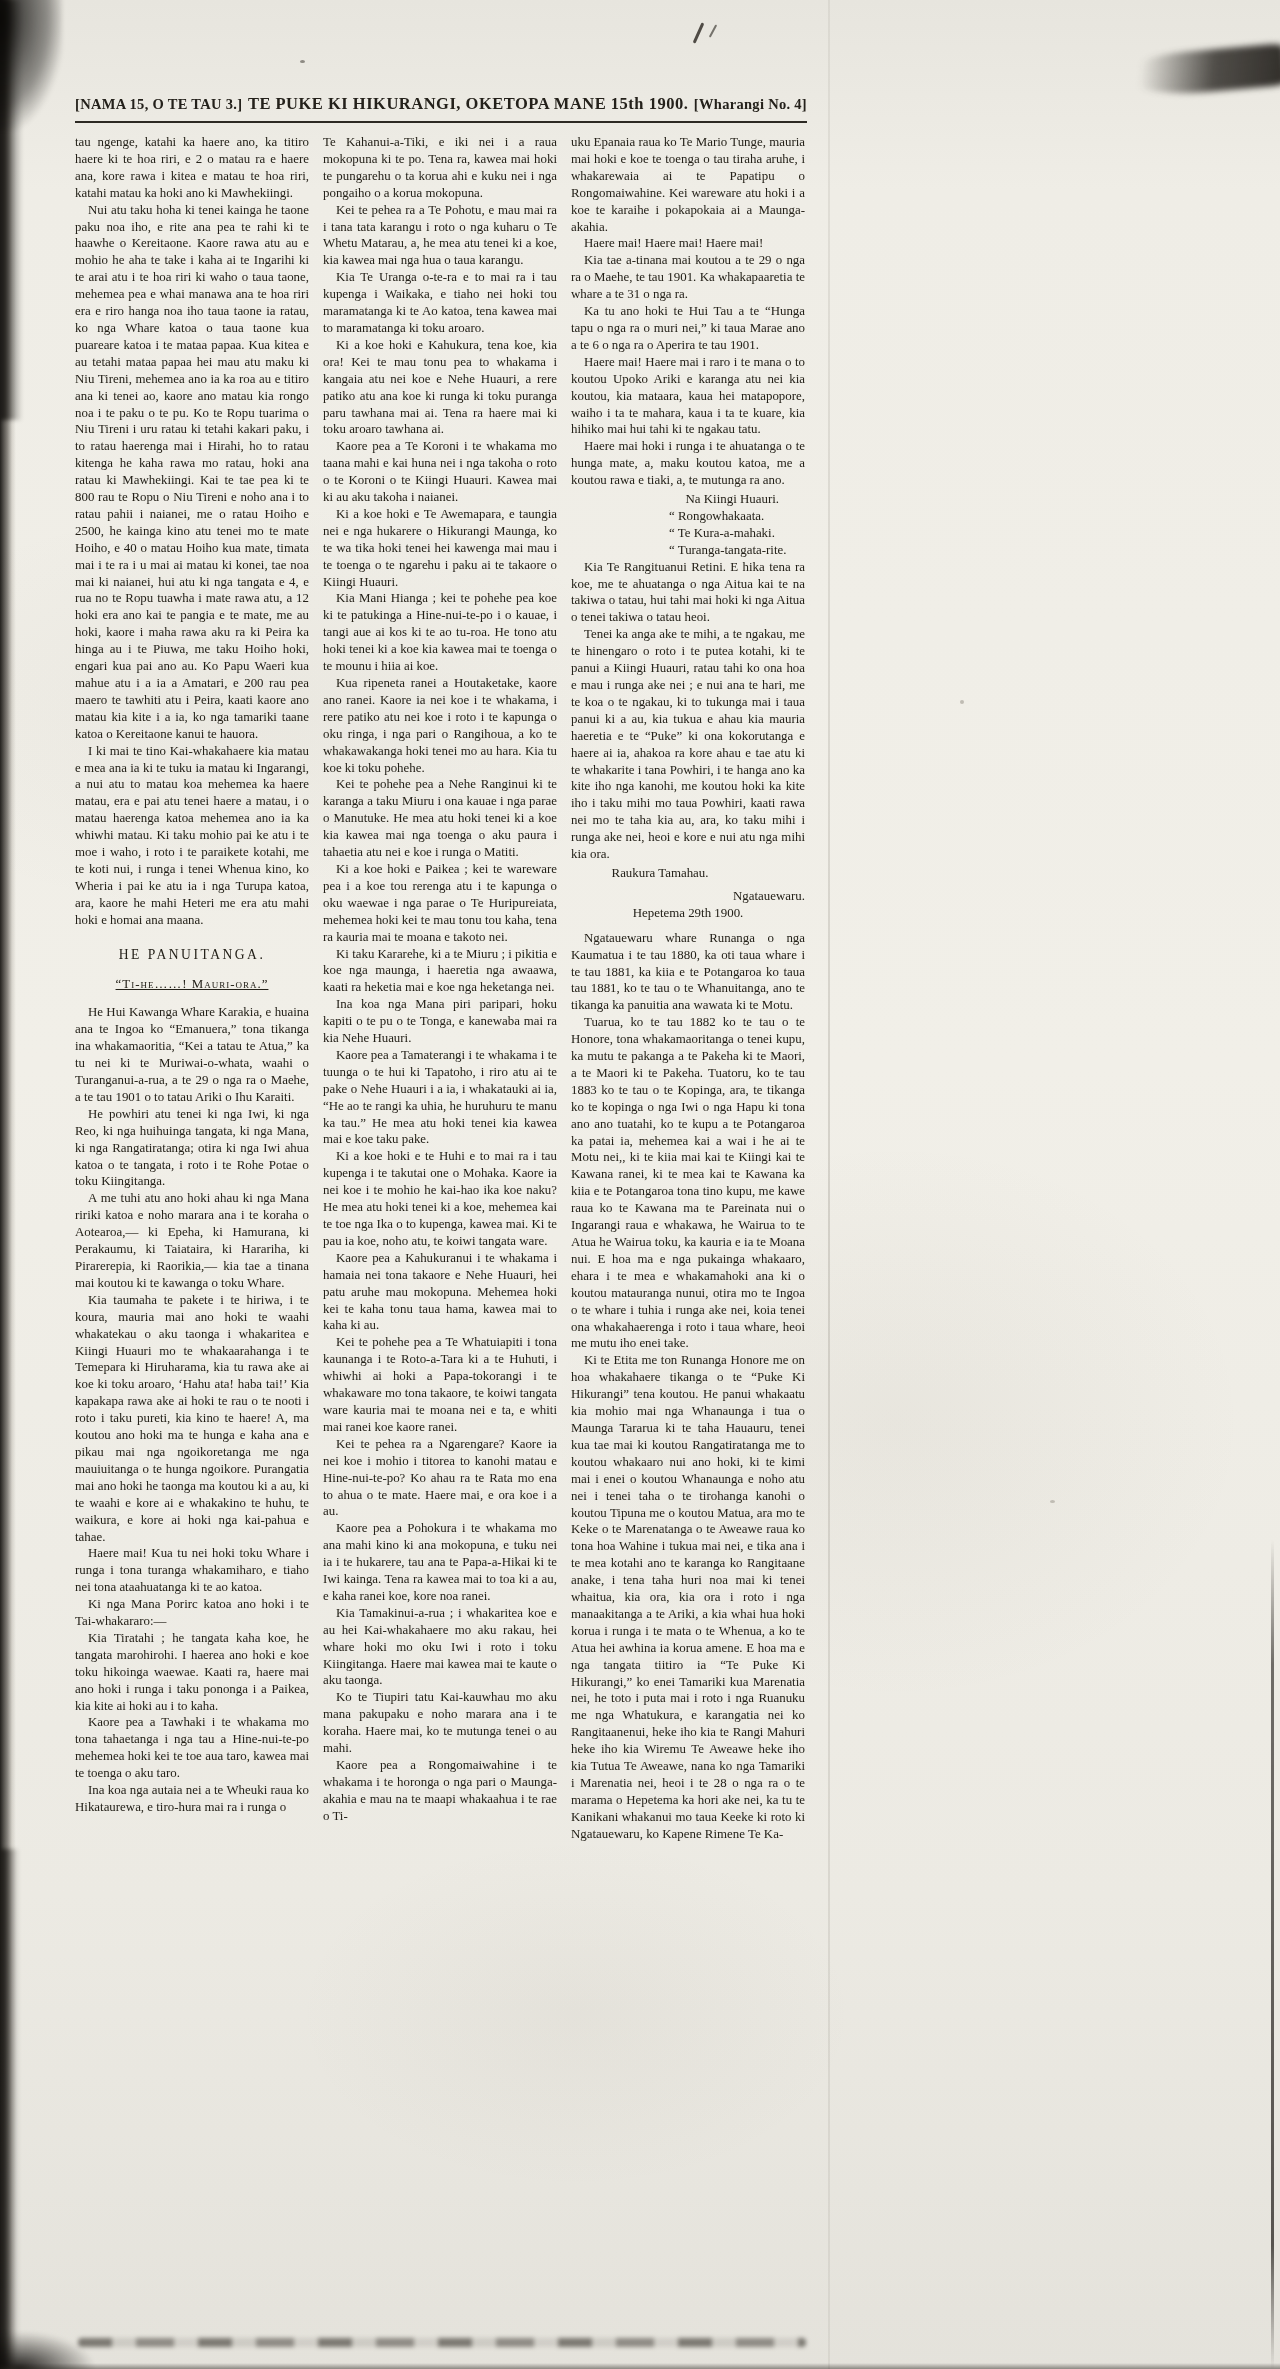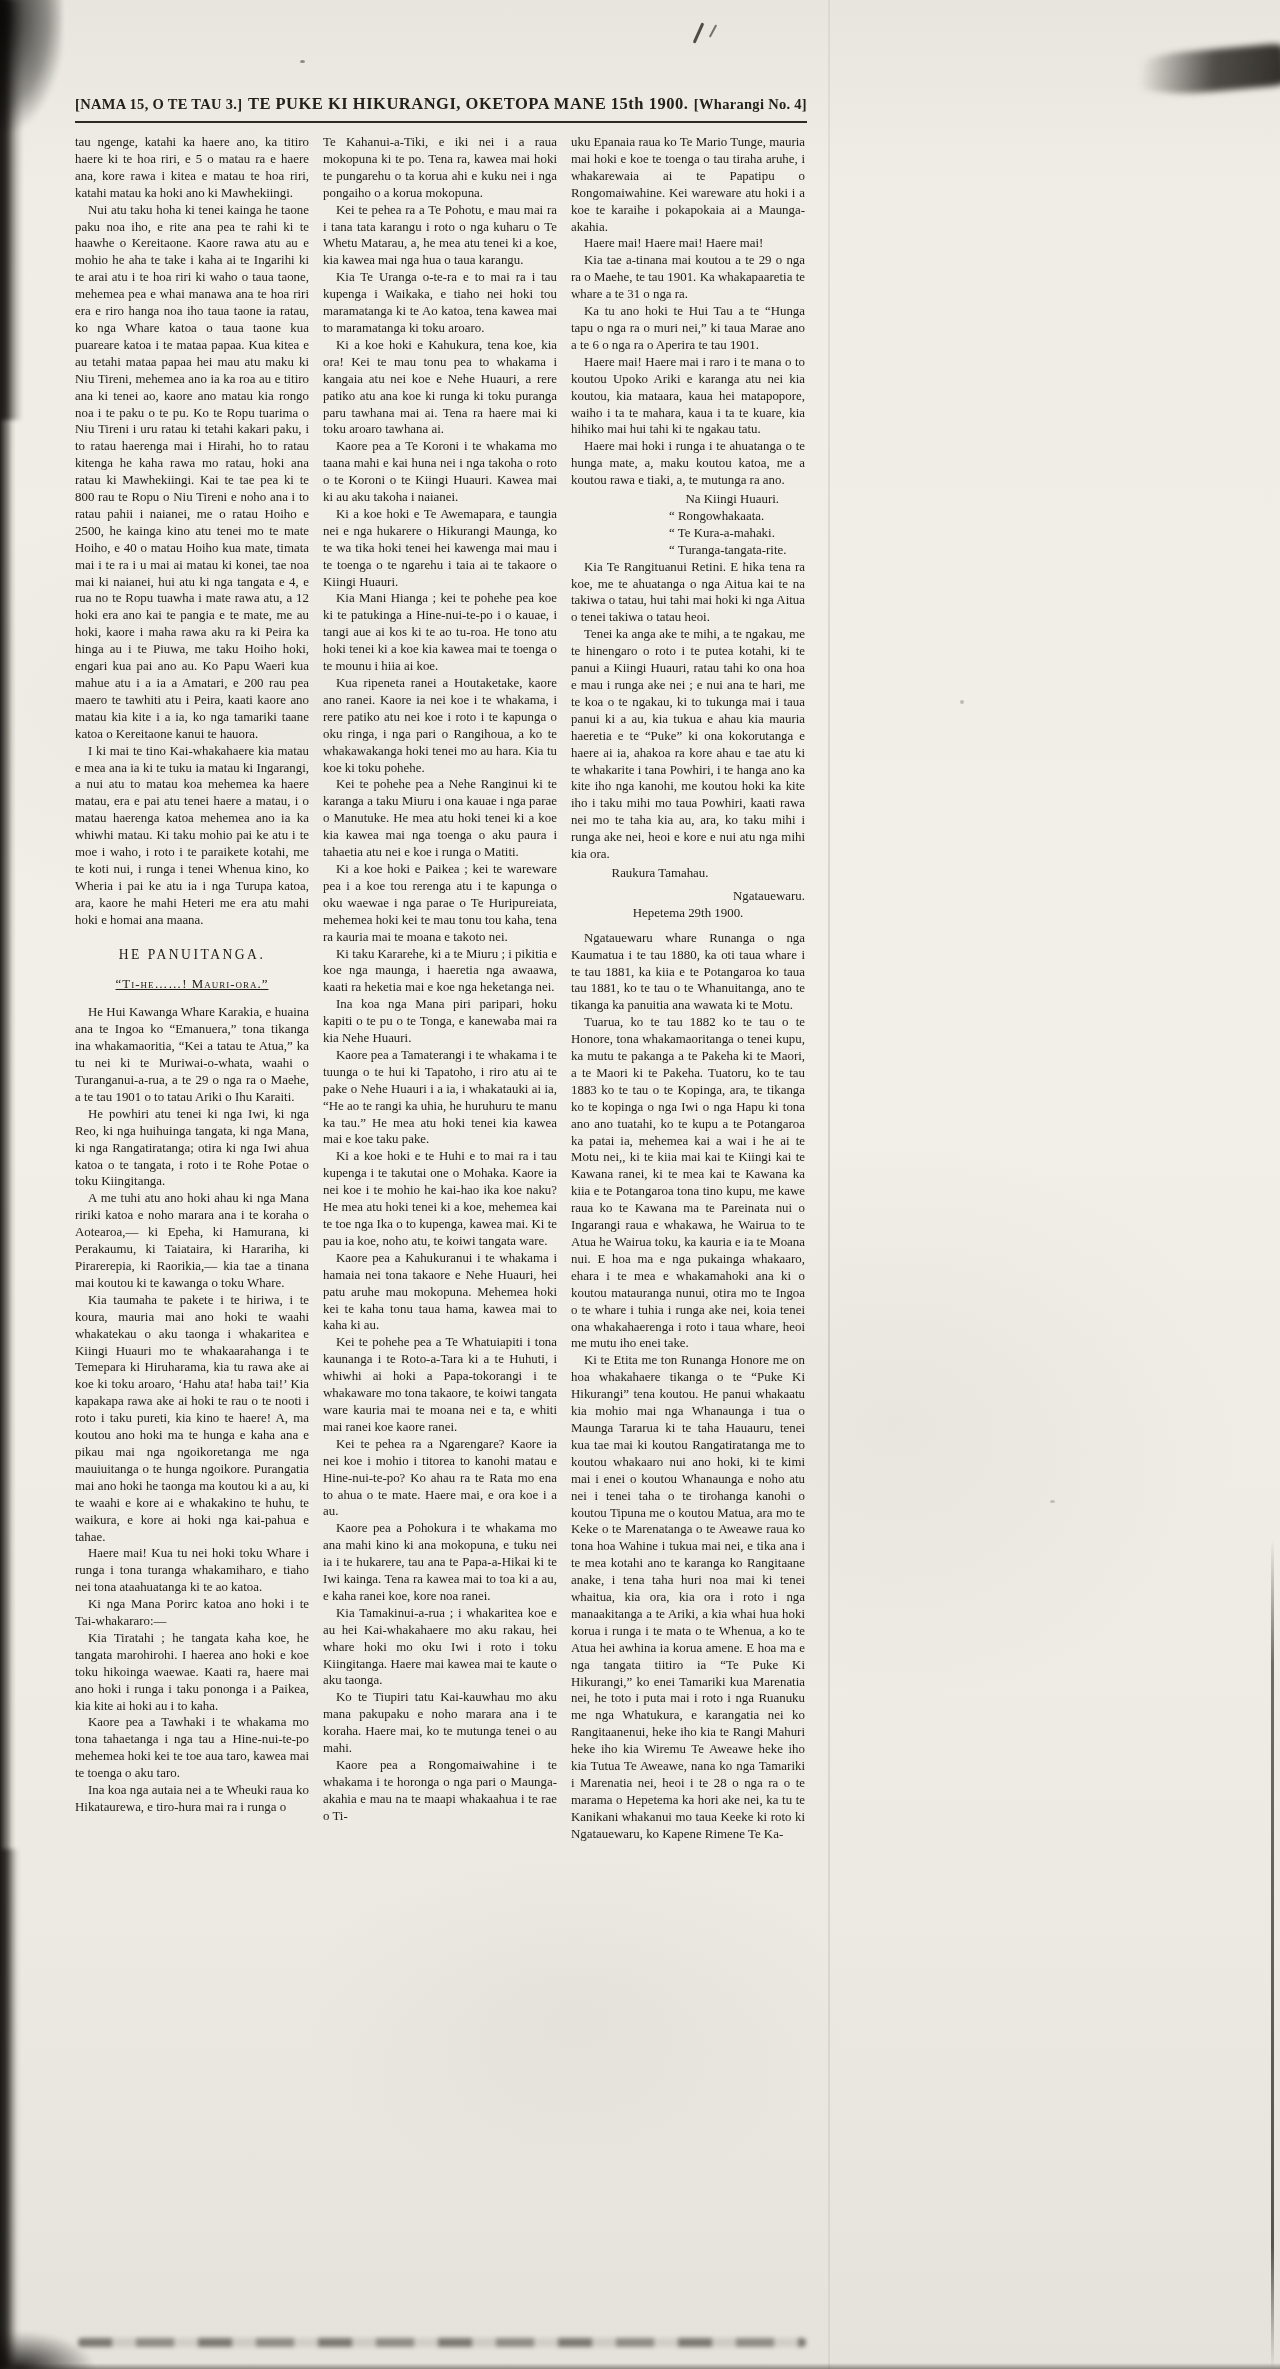--- a/index.html
+++ b/index.html
@@ -126,42 +126,42 @@
   <div class="header">
     <span class="h-left">[NAMA 15,  O TE TAU 3.]</span>
     <span class="h-center">TE PUKE KI HIKURANGI, OKETOPA  MANE  15th 1900.</span>
     <span class="h-right">[Wharangi No.  4]</span>
   </div>
 
   <div class="rule"></div>
 
   <div class="columns">
       <div class="col">
-        <div class="blk pn">tau ngenge, katahi ka haere ano, ka titiro haere ki te hoa riri, e 5 o matau ra e haere ana, kore rawa i kitea e matau te hoa riri, katahi matau ka hoki ano ki Mawhekiingi.</div>
+        <div class="blk pn">tau ngenge, katahi ka haere ano, ka titiro haere ki te hoa riri, e 2 o matau ra e haere ana, kore rawa i kitea e matau te hoa riri, katahi matau ka hoki ano ki Mawhekiingi.</div>
         <div class="blk p">Nui atu taku hoha ki tenei kainga he taone paku noa iho, e rite ana pea te rahi ki te haawhe o Kereitaone. Kaore rawa atu au e mohio he aha te take i kaha ai te Ingarihi ki te arai atu i te hoa riri ki waho o taua taone, mehemea pea e whai manawa ana te hoa riri era e riro hanga noa iho taua taone ia ratau, ko nga Whare katoa o taua taone kua puareare katoa i te mataa papaa. Kua kitea e au tetahi mataa papaa hei mau atu maku ki Niu Tireni, mehemea ano ia ka roa au e titiro ana ki tenei ao, kaore ano matau kia rongo noa i te paku o te pu. Ko te Ropu tuarima o Niu Tireni i uru ratau ki tetahi kakari paku, i to ratau haerenga mai i Hirahi, ho to ratau kitenga he kaha rawa mo ratau, hoki ana ratau ki Mawhekiingi. Kai te tae pea ki te 800 rau te Ropu o Niu Tireni e noho ana i to ratau pahii i naianei, me o ratau Hoiho e 2500, he kainga kino atu tenei mo te mate Hoiho, e 40 o matau Hoiho kua mate, timata mai i te ra i u mai ai matau ki konei, tae noa mai ki naianei, hui atu ki nga tangata e 4, e rua no te Ropu tuawha i mate rawa atu, a 12 hoki era ano kai te pangia e te mate, me au hoki, kaore i maha rawa aku ra ki Peira ka hinga au i te Piuwa, me taku Hoiho hoki, engari kua pai ano au. Ko Papu Waeri kua mahue atu i a ia a Amatari, e 200 rau pea maero te tawhiti atu i Peira, kaati kaore ano matau kia kite i a ia, ko nga tamariki taane katoa o Kereitaone kanui te hauora.</div>
         <div class="blk p">I ki mai te tino Kai-whakahaere kia matau e mea ana ia ki te tuku ia matau ki Ingarangi, a nui atu to matau koa mehemea ka haere matau, era e pai atu tenei haere a matau, i o matau haerenga katoa mehemea ano ia ka whiwhi matau. Ki taku mohio pai ke atu i te moe i waho, i roto i te paraikete kotahi, me te koti nui, i runga i tenei Whenua kino, ko Wheria i pai ke atu ia i nga Turupa katoa, ara, kaore he mahi Heteri me era atu mahi hoki e homai ana maana.</div>
         <div class="blk hc">HE  PANUITANGA.</div>
         <div class="blk sc">“Ti-he……! Mauri-ora.”</div>
         <div class="blk p">He Hui Kawanga Whare Karakia, e huaina ana te Ingoa ko “Emanuera,” tona tikanga ina whakamaoritia, “Kei a tatau te Atua,” ka tu nei ki te Muriwai-o-whata, waahi o Turanganui-a-rua, a te 29 o nga ra o Maehe, a te tau 1901 o to tatau Ariki o Ihu Karaiti.</div>
         <div class="blk p">He powhiri atu tenei ki nga Iwi, ki nga Reo, ki nga huihuinga tangata, ki nga Mana, ki nga Rangatiratanga; otira ki nga Iwi ahua katoa o te tangata, i roto i te Rohe Potae o toku Kiingitanga.</div>
         <div class="blk p">A me tuhi atu ano hoki ahau ki nga Mana ririki katoa e noho marara ana i te koraha o Aotearoa,— ki Epeha, ki Hamurana, ki Perakaumu, ki Taiataira, ki Harariha, ki Pirarerepia, ki Raorikia,— kia tae a tinana mai koutou ki te kawanga o toku Whare.</div>
         <div class="blk p">Kia taumaha te pakete i te hiriwa, i te koura, mauria mai ano hoki te waahi whakatekau o aku taonga i whakaritea e Kiingi Huauri mo te whakaarahanga i te Temepara ki Hiruharama, kia tu rawa ake ai koe ki toku aroaro, ‘Hahu ata! haba tai!’ Kia kapakapa rawa ake ai hoki te rau o te nooti i roto i taku pureti, kia kino te haere! A, ma koutou ano hoki ma te hunga e kaha ana e pikau mai nga ngoikoretanga me nga mauiuitanga o te hunga ngoikore. Purangatia mai ano hoki he taonga ma koutou ki a au, ki te waahi e kore ai e whakakino te huhu, te waikura, e kore ai hoki nga kai-pahua e tahae.</div>
         <div class="blk p">Haere mai! Kua tu nei hoki toku Whare i runga i tona turanga whakamiharo, e tiaho nei tona ataahuatanga ki te ao katoa.</div>
         <div class="blk p">Ki nga Mana Porirc katoa ano hoki i te Tai-whakararo:—</div>
         <div class="blk p">Kia Tiratahi ; he tangata kaha koe, he tangata marohirohi. I haerea ano hoki e koe toku hikoinga waewae. Kaati ra, haere mai ano hoki i runga i taku pononga i a Paikea, kia kite ai hoki au i to kaha.</div>
         <div class="blk p">Kaore pea a Tawhaki i te whakama mo tona tahaetanga i nga tau a Hine-nui-te-po mehemea hoki kei te toe aua taro, kawea mai te toenga o aku taro.</div>
         <div class="blk p">Ina koa nga autaia nei a te Wheuki raua ko Hikataurewa, e tiro-hura mai ra i runga o</div>
       </div>
       <div class="col">
         <div class="blk pn">Te Kahanui-a-Tiki, e iki nei i a raua mokopuna ki te po. Tena ra, kawea mai hoki te pungarehu o ta korua ahi e kuku nei i nga pongaiho o a korua mokopuna.</div>
         <div class="blk p">Kei te pehea ra a Te Pohotu, e mau mai ra i tana tata karangu i roto o nga kuharu o Te Whetu Matarau, a, he mea atu tenei ki a koe, kia kawea mai nga hua o taua karangu.</div>
         <div class="blk p">Kia Te Uranga o-te-ra e to mai ra i tau kupenga i Waikaka, e tiaho nei hoki tou maramatanga ki te Ao katoa, tena kawea mai to maramatanga ki toku aroaro.</div>
         <div class="blk p">Ki a koe hoki e Kahukura, tena koe, kia ora! Kei te mau tonu pea to whakama i kangaia atu nei koe e Nehe Huauri, a rere patiko atu ana koe ki runga ki toku puranga paru tawhana mai ai. Tena ra haere mai ki toku aroaro tawhana ai.</div>
         <div class="blk p">Kaore pea a Te Koroni i te whakama mo taana mahi e kai huna nei i nga takoha o roto o te Koroni o te Kiingi Huauri. Kawea mai ki au aku takoha i naianei.</div>
-        <div class="blk p">Ki a koe hoki e Te Awemapara, e taungia nei e nga hukarere o Hikurangi Maunga, ko te wa tika hoki tenei hei kawenga mai mau i te toenga o te ngarehu i taia ai te takaore o Kiingi Huauri.</div>
+        <div class="blk p">Ki a koe hoki e Te Awemapara, e taungia nei e nga hukarere o Hikurangi Maunga, ko te wa tika hoki tenei hei kawenga mai mau i te toenga o te ngarehu i paku ai te takaore o Kiingi Huauri.</div>
         <div class="blk p">Kia Mani Hianga ; kei te pohehe pea koe ki te patukinga a Hine-nui-te-po i o kauae, i tangi aue ai kos ki te ao tu-roa. He tono atu hoki tenei ki a koe kia kawea mai te toenga o te mounu i hiia ai koe.</div>
         <div class="blk p">Kua ripeneta ranei a Houtaketake, kaore ano ranei. Kaore ia nei koe i te whakama, i rere patiko atu nei koe i roto i te kapunga o oku ringa, i nga pari o Rangihoua, a ko te whakawakanga hoki tenei mo au hara. Kia tu koe ki toku pohehe.</div>
         <div class="blk p">Kei te pohehe pea a Nehe Ranginui ki te karanga a taku Miuru i ona kauae i nga parae o Manutuke. He mea atu hoki tenei ki a koe kia kawea mai nga toenga o aku paura i tahaetia atu nei e koe i runga o Matiti.</div>
         <div class="blk p">Ki a koe hoki e Paikea ; kei te wareware pea i a koe tou rerenga atu i te kapunga o oku waewae i nga parae o Te Huripureiata, mehemea hoki kei te mau tonu tou kaha, tena ra kauria mai te moana e takoto nei.</div>
         <div class="blk p">Ki taku Kararehe, ki a te Miuru ; i pikitia e koe nga maunga, i haeretia nga awaawa, kaati ra heketia mai e koe nga heketanga nei.</div>
         <div class="blk p">Ina koa nga Mana piri paripari, hoku kapiti o te pu o te Tonga, e kanewaba mai ra kia Nehe Huauri.</div>
         <div class="blk p">Kaore pea a Tamaterangi i te whakama i te tuunga o te hui ki Tapatoho, i riro atu ai te pake o Nehe Huauri i a ia, i whakatauki ai ia, “He ao te rangi ka uhia, he huruhuru te manu ka tau.” He mea atu hoki tenei kia kawea mai e koe taku pake.</div>
         <div class="blk p">Ki a koe hoki e te Huhi e to mai ra i tau kupenga i te takutai one o Mohaka. Kaore ia nei koe i te mohio he kai-hao ika koe naku? He mea atu hoki tenei ki a koe, mehemea kai te toe nga Ika o to kupenga, kawea mai. Ki te pau ia koe, noho atu, te koiwi tangata ware.</div>
         <div class="blk p">Kaore pea a Kahukuranui i te whakama i hamaia nei tona takaore e Nehe Huauri, hei patu aruhe mau mokopuna. Mehemea hoki kei te kaha tonu taua hama, kawea mai to kaha ki au.</div>
         <div class="blk p">Kei te pohehe pea a Te Whatuiapiti i tona kaunanga i te Roto-a-Tara ki a te Huhuti, i whiwhi ai hoki a Papa-tokorangi i te whakaware mo tona takaore, te koiwi tangata ware kauria mai te moana nei e ta, e whiti mai ranei koe kaore ranei.</div>

